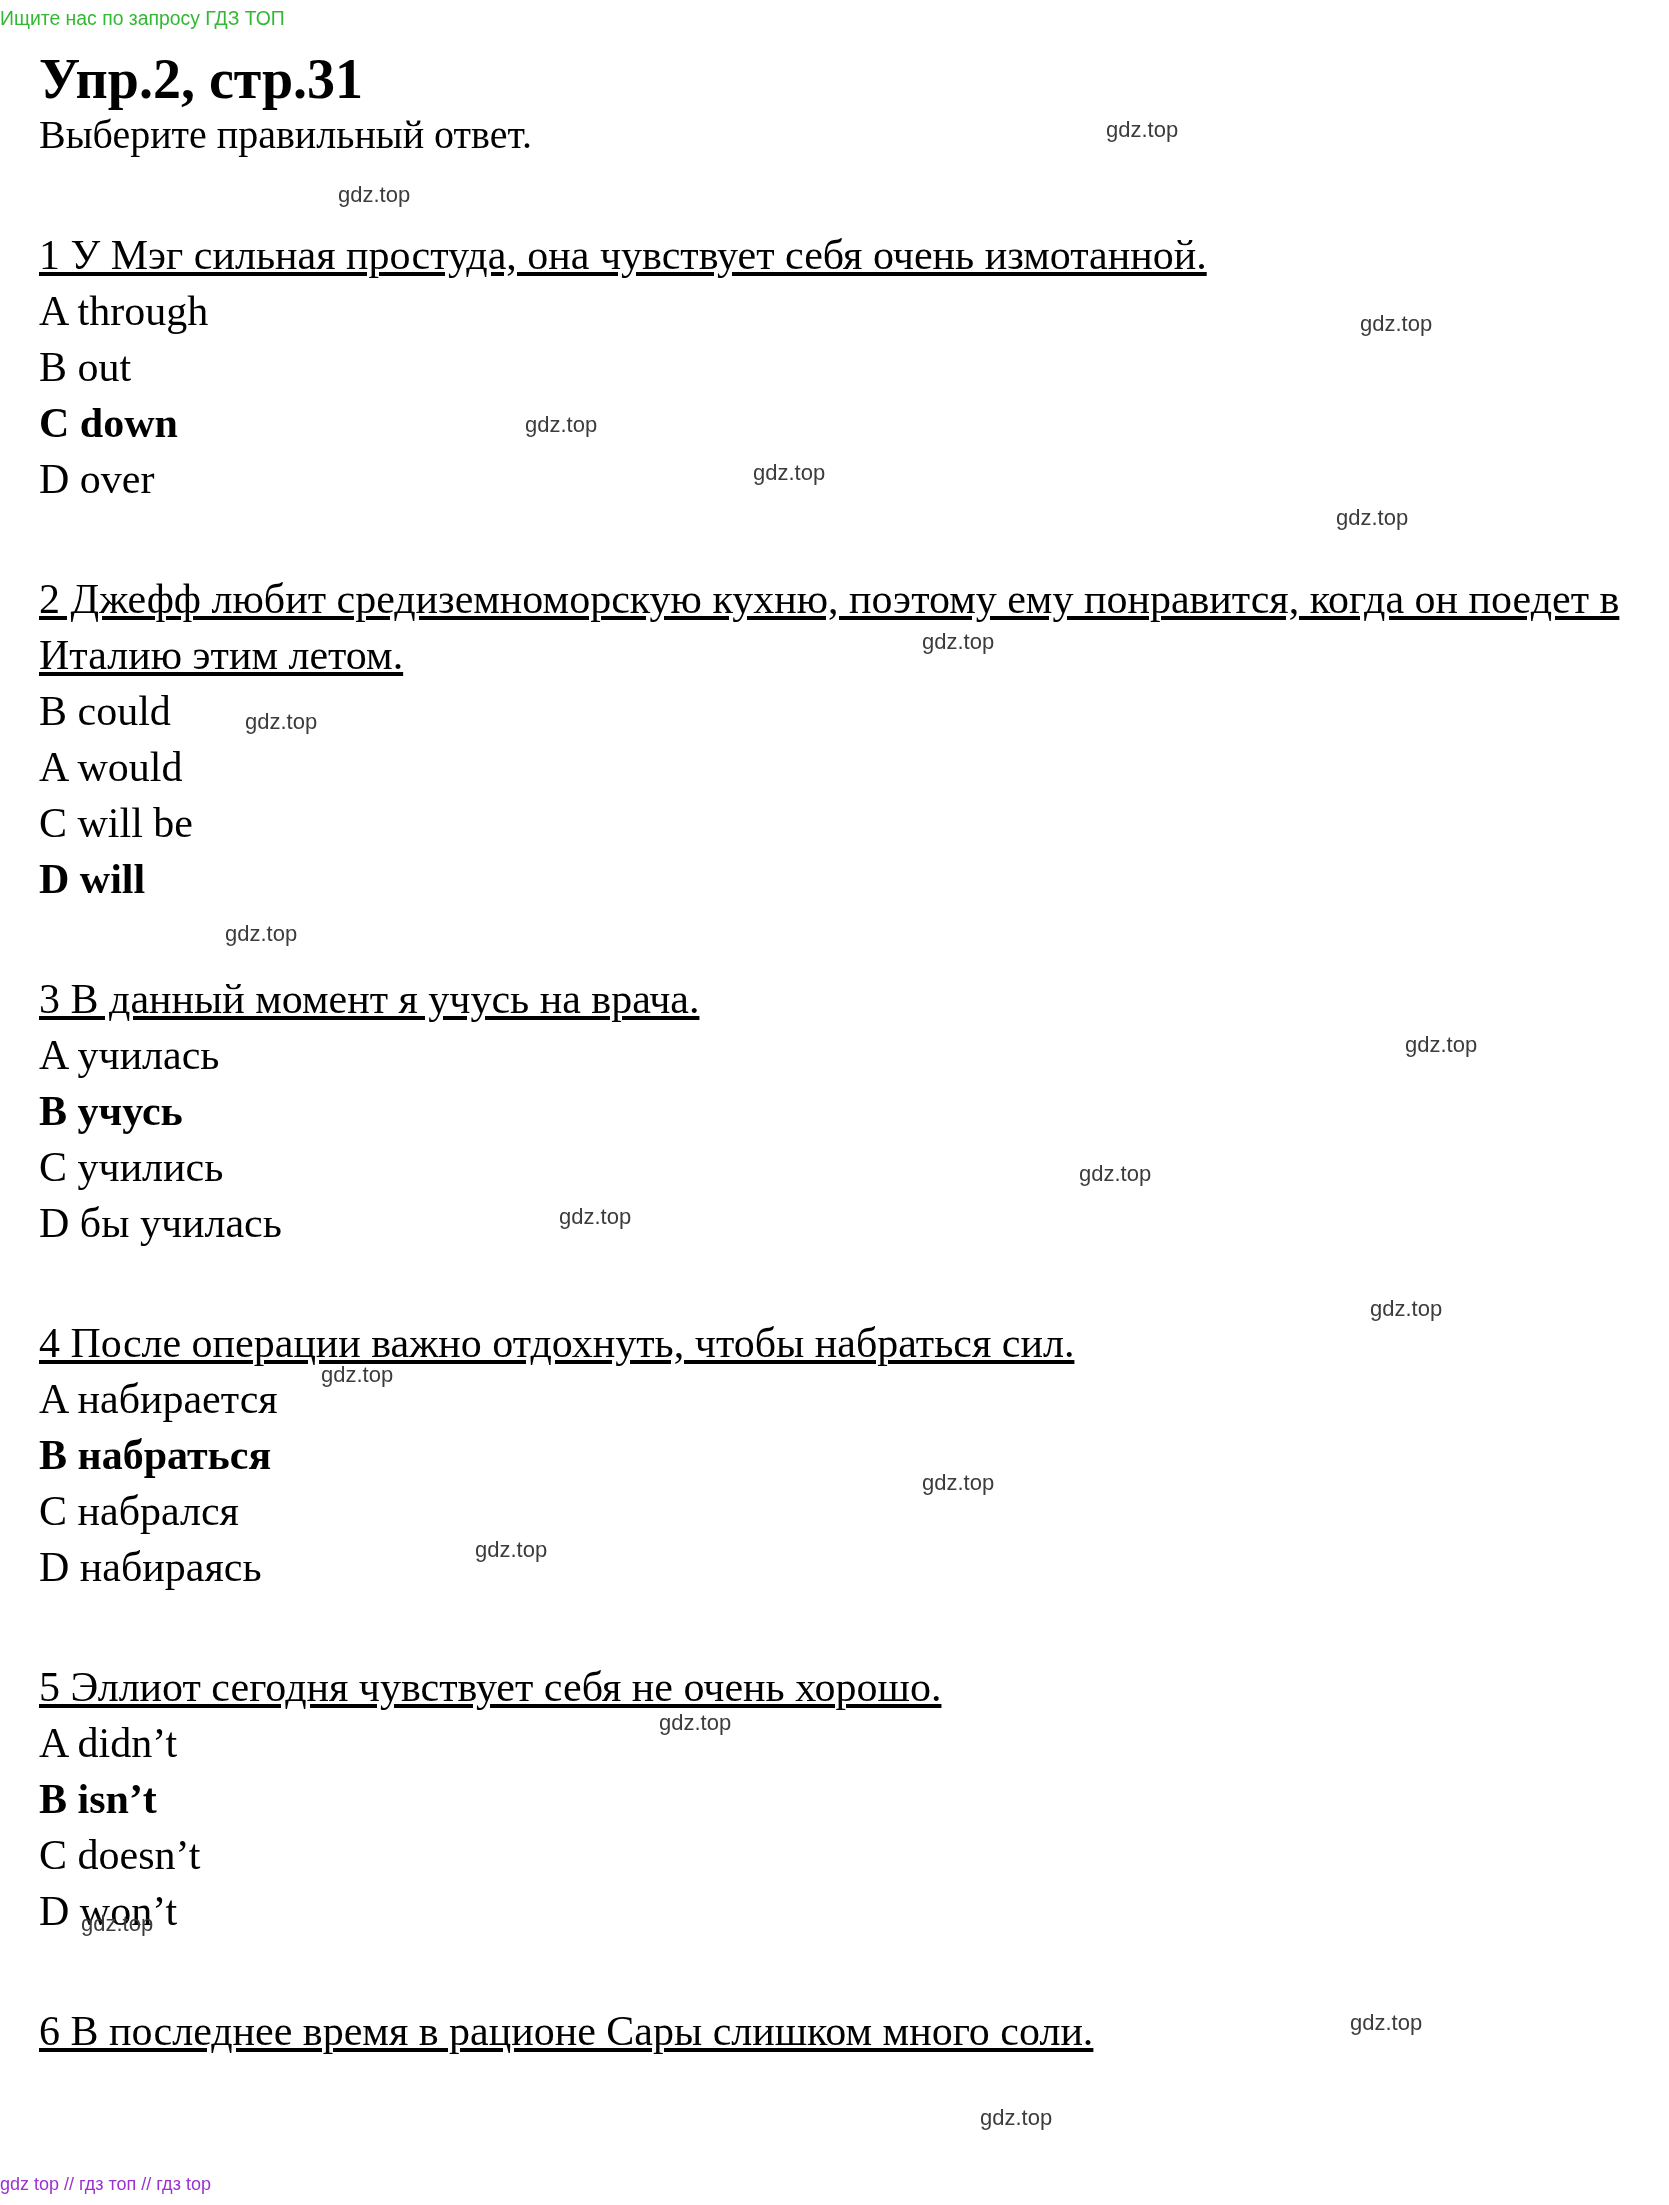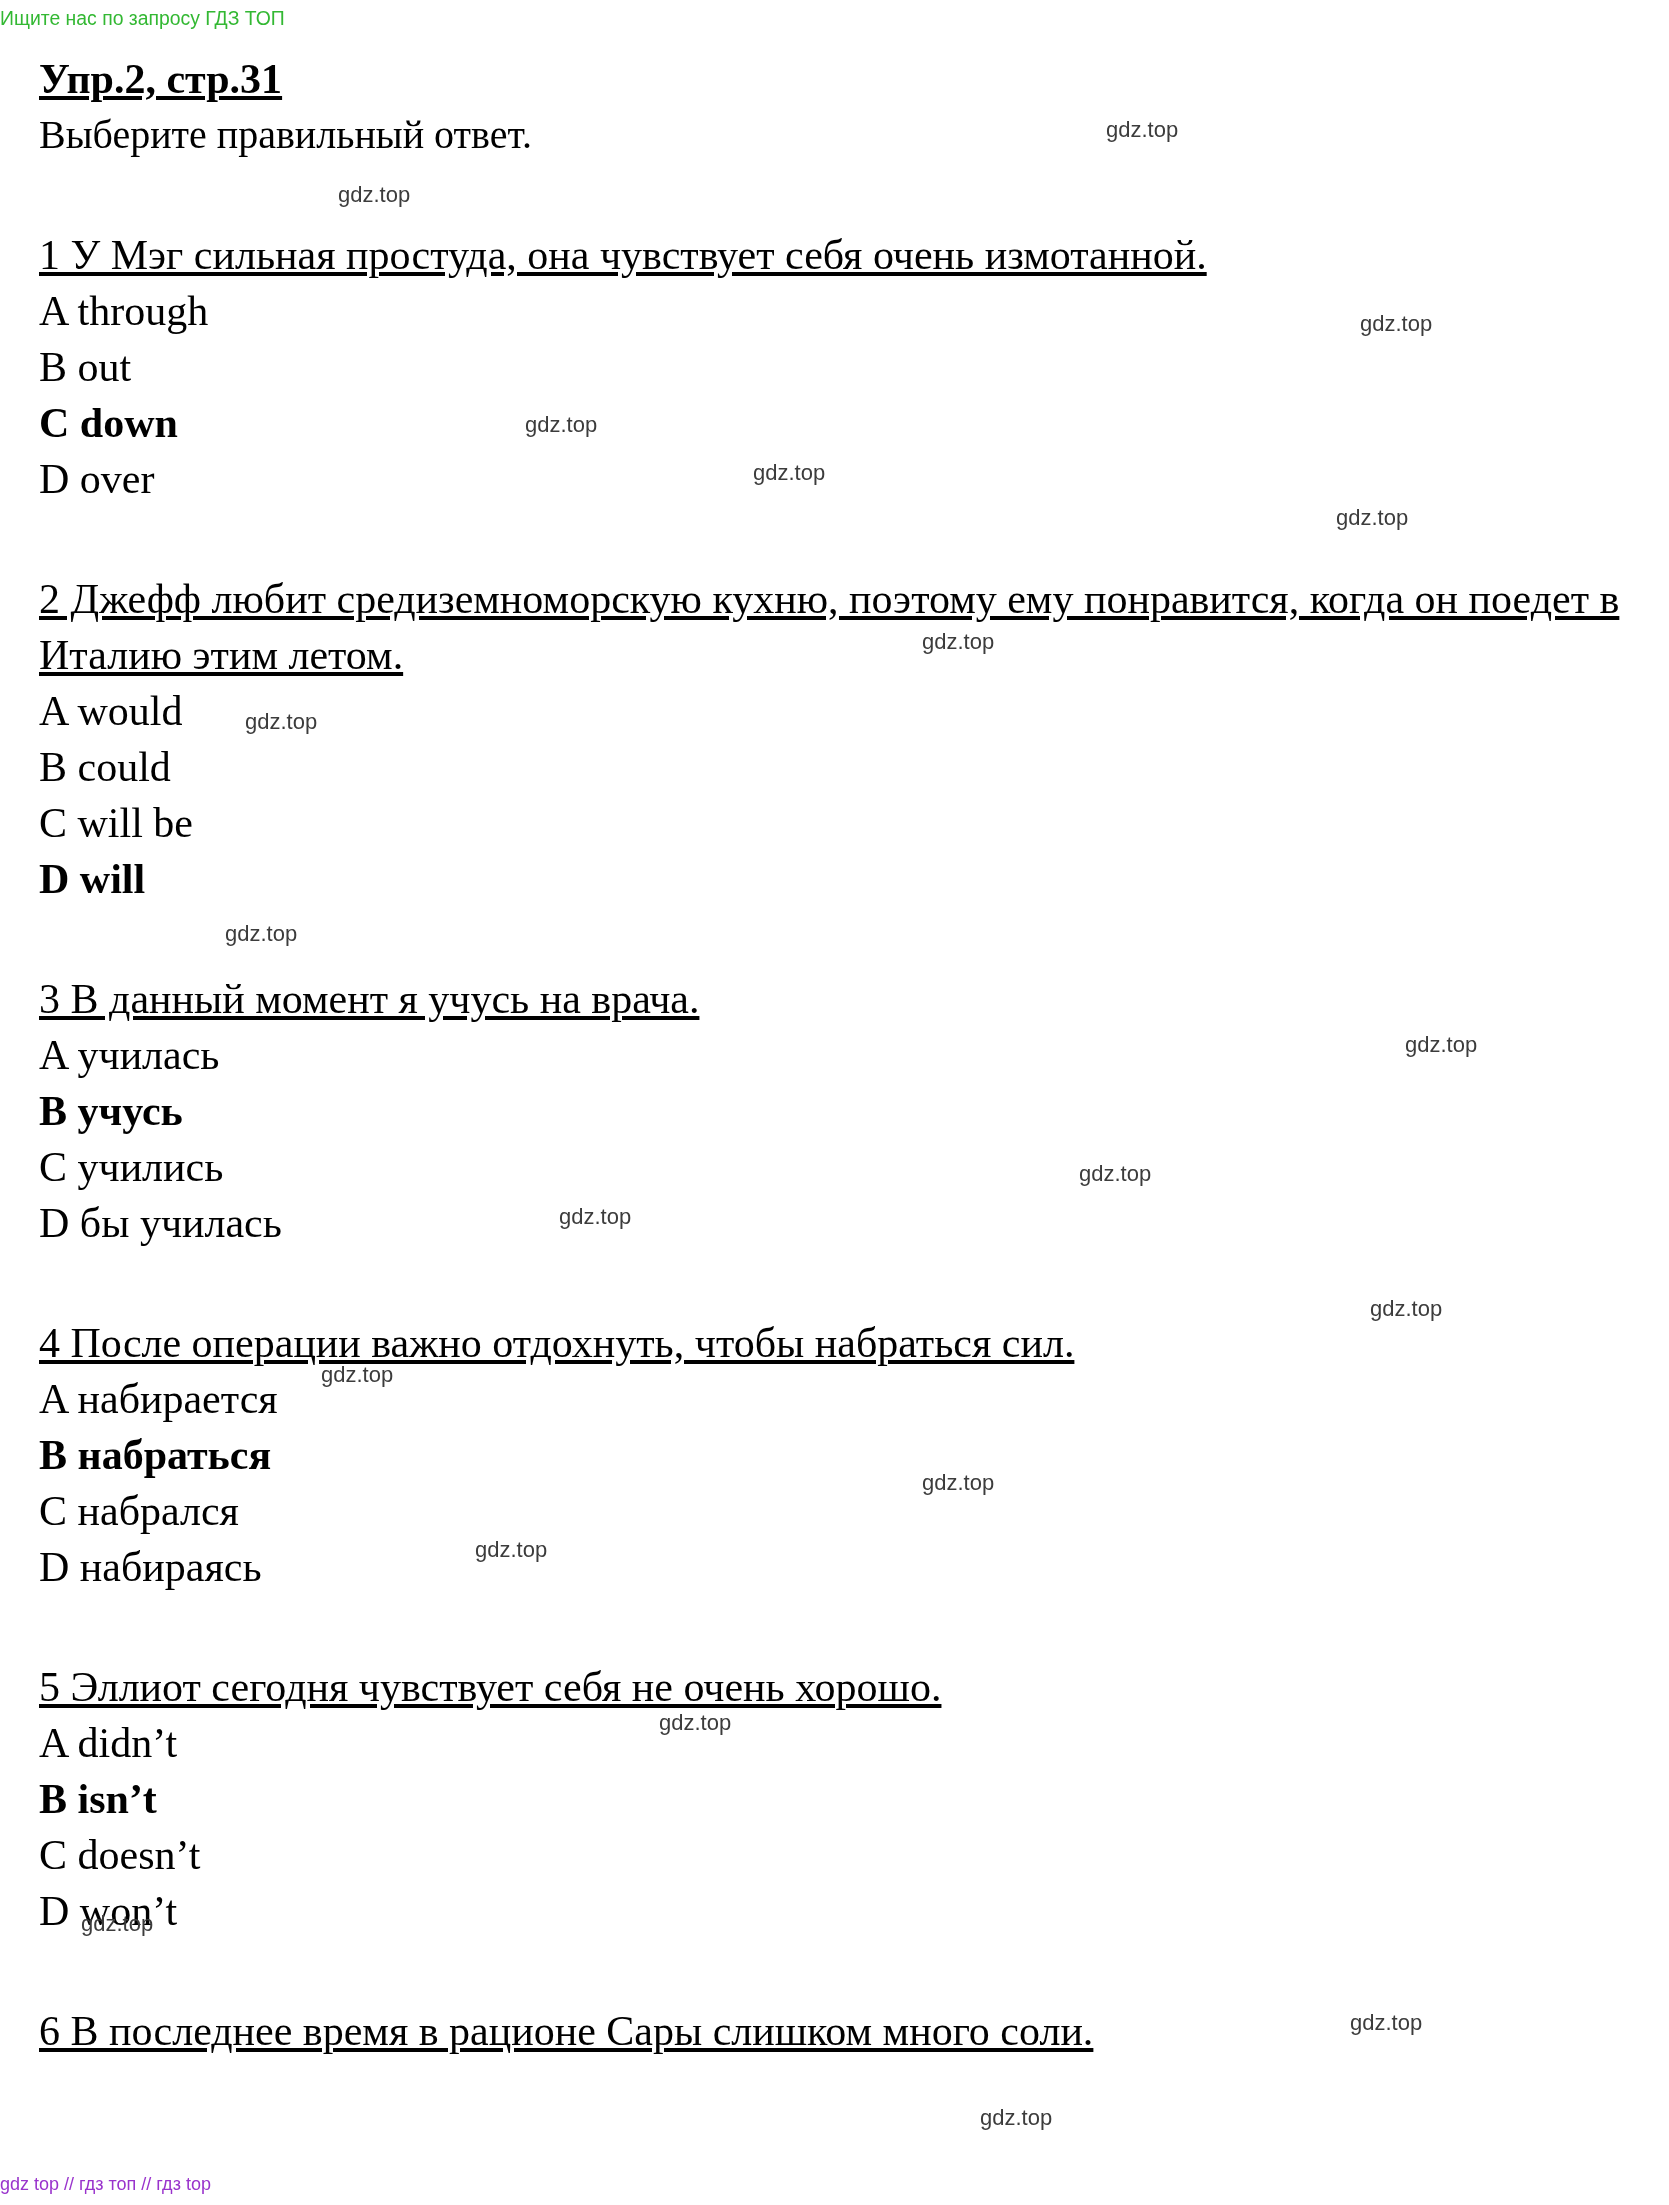--- a/index.html
+++ b/index.html
@@ -23,24 +23,23 @@
     text-decoration: none;
     cursor: pointer;
   }
   .content {
     position: absolute;
     top: 51px;
     left: 39px;
     right: 35px;
   }
   .title {
-    font-size: 42px;
+    font-size: 56px;
     font-weight: bold;
     line-height: 56px;
-    text-decoration: underline;
   }
   .subtitle {
     font-size: 40px;
     line-height: 56px;
   }
   .question { margin-top: 64px; }
   .question-text {
     font-size: 42px;
     line-height: 56px;
     text-decoration: underline;
@@ -93,22 +92,22 @@
             <div class="option">A through</div>
             <div class="option">B out</div>
             <div class="option correct">C down</div>
             <div class="option">D over</div>
           </div>
   </div>
 
   <div class="question">
     <p class="question-text">2 Джефф любит средиземноморскую кухню, поэтому ему понравится, когда он поедет в Италию этим летом.</p>
     <div class="options">
+            <div class="option">B could</div>
             <div class="option">A would</div>
-            <div class="option">B could</div>
             <div class="option">C will be</div>
             <div class="option correct">D will</div>
           </div>
   </div>
 
   <div class="question">
     <p class="question-text">3 В данный момент я учусь на врача.</p>
     <div class="options">
             <div class="option">A училась</div>
             <div class="option correct">B учусь</div>

